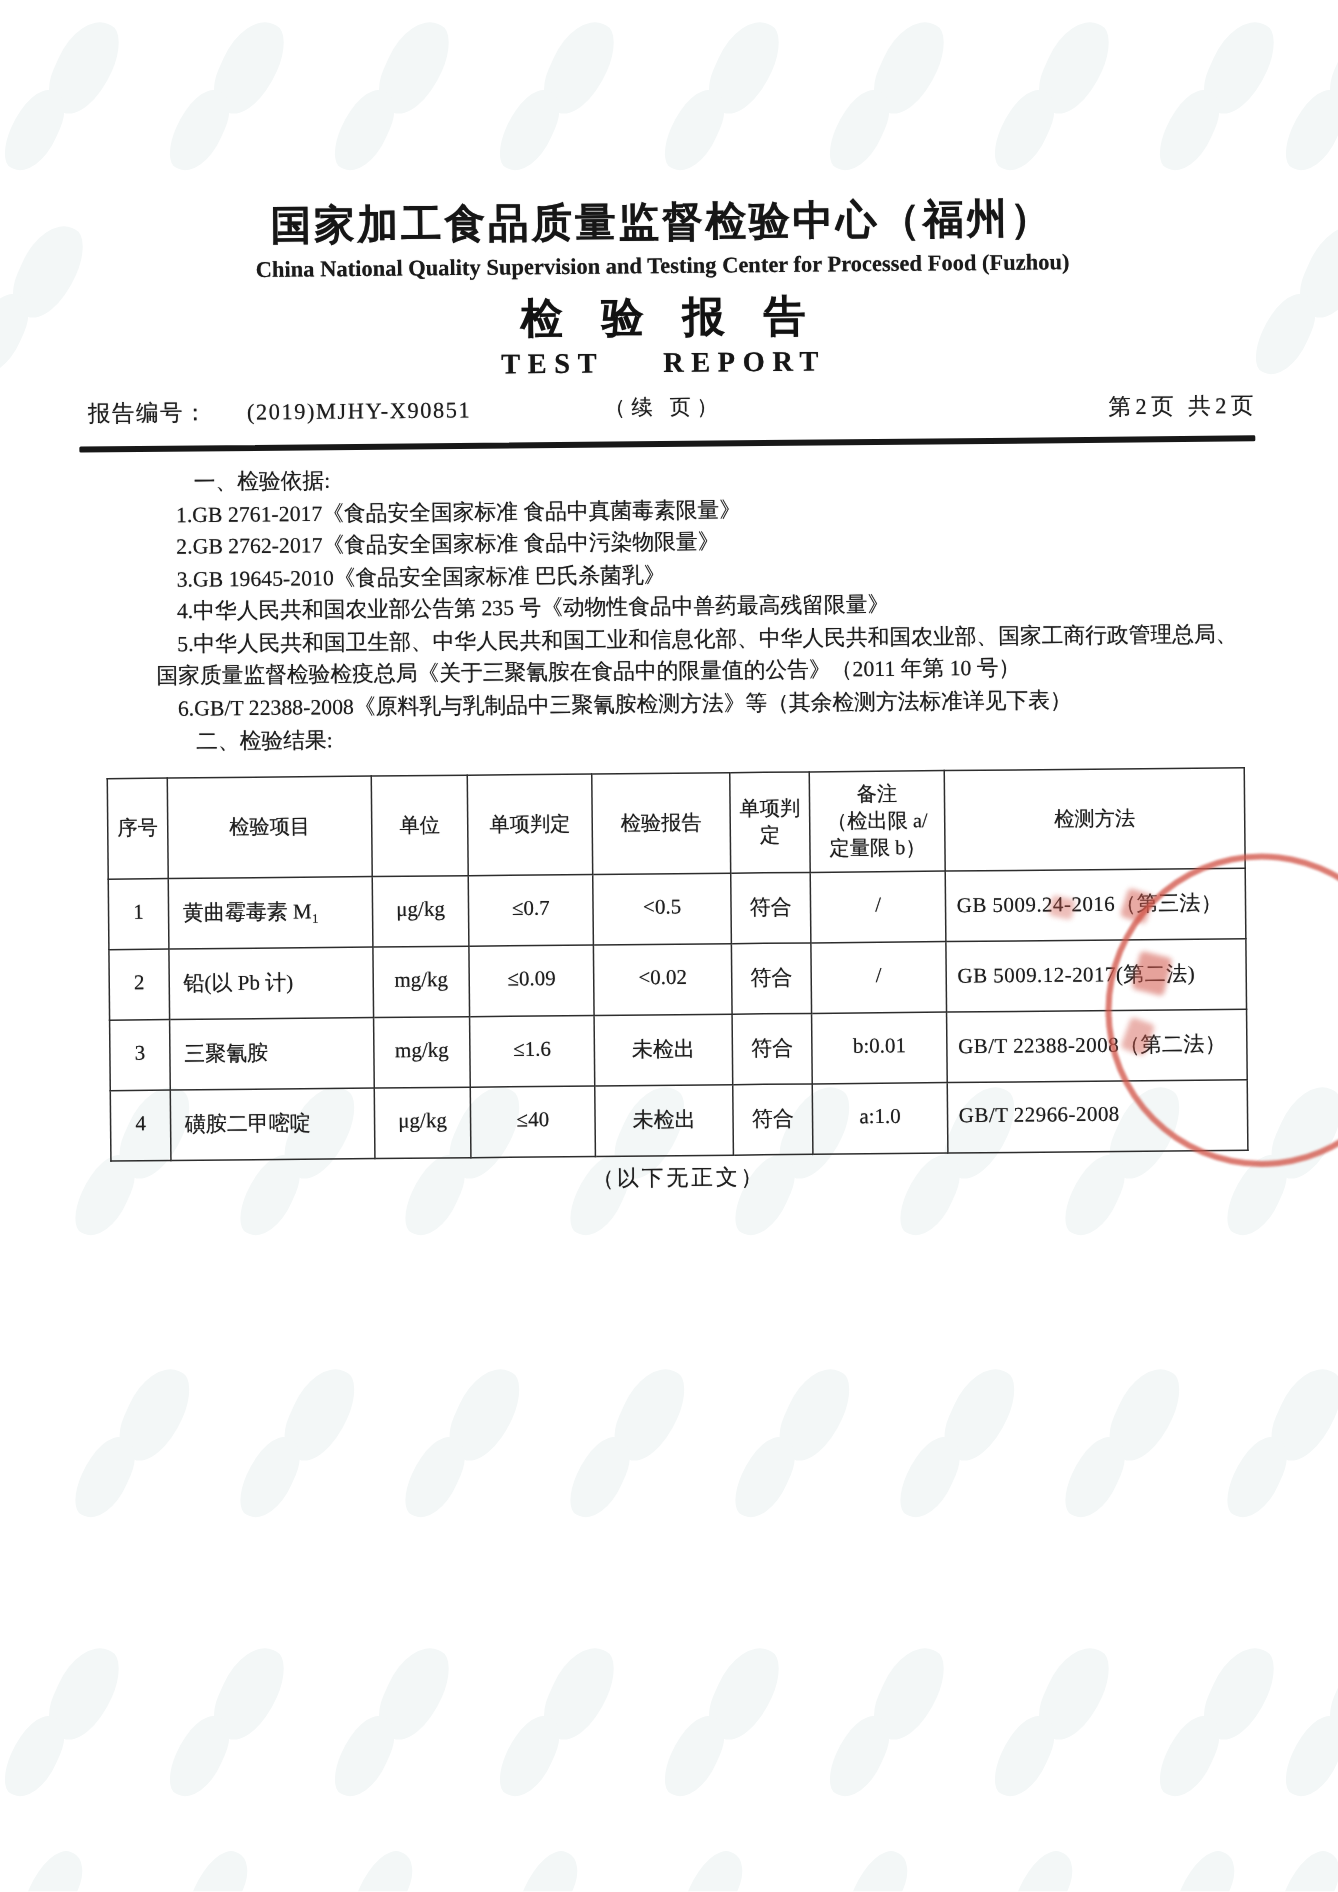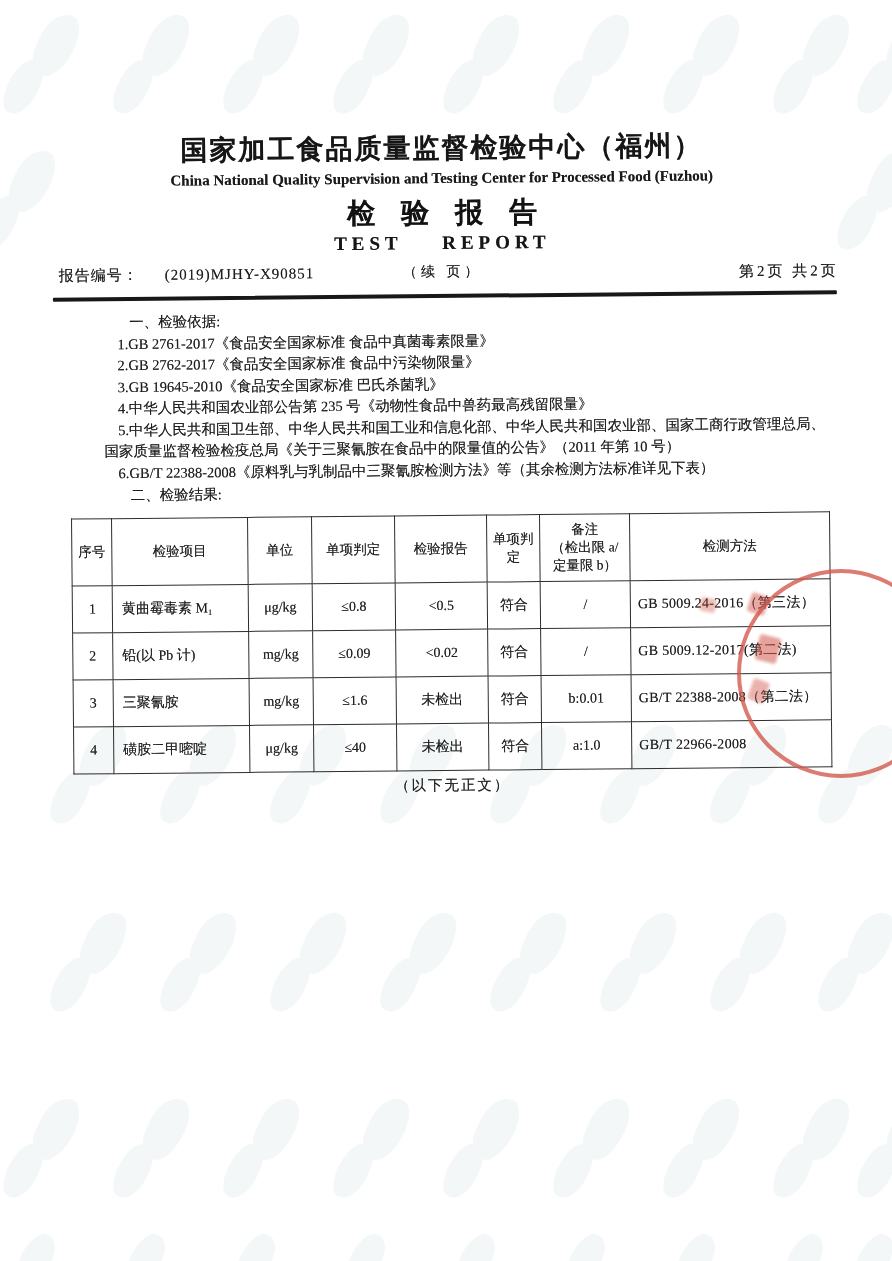--- a/index.html
+++ b/index.html
@@ -291,21 +291,21 @@
 （检出限 a/
 定量限 b）</th>
             <th>检测方法</th>
           </tr>
       </thead>
       <tbody>
           <tr>
             <td class="col0">1</td>
             <td class="col1">黄曲霉毒素 M₁</td>
             <td class="col2">μg/kg</td>
-            <td class="col3">≤0.8</td>
+            <td class="col3">≤0.7</td>
             <td class="col4">&lt;0.5</td>
             <td class="col5">符合</td>
             <td class="col6">/</td>
             <td class="col7">GB 5009.24-2016（第三法）</td>
           </tr>
           <tr>
             <td class="col0">2</td>
             <td class="col1">铅(以 Pb 计)</td>
             <td class="col2">mg/kg</td>
             <td class="col3">≤0.09</td>

